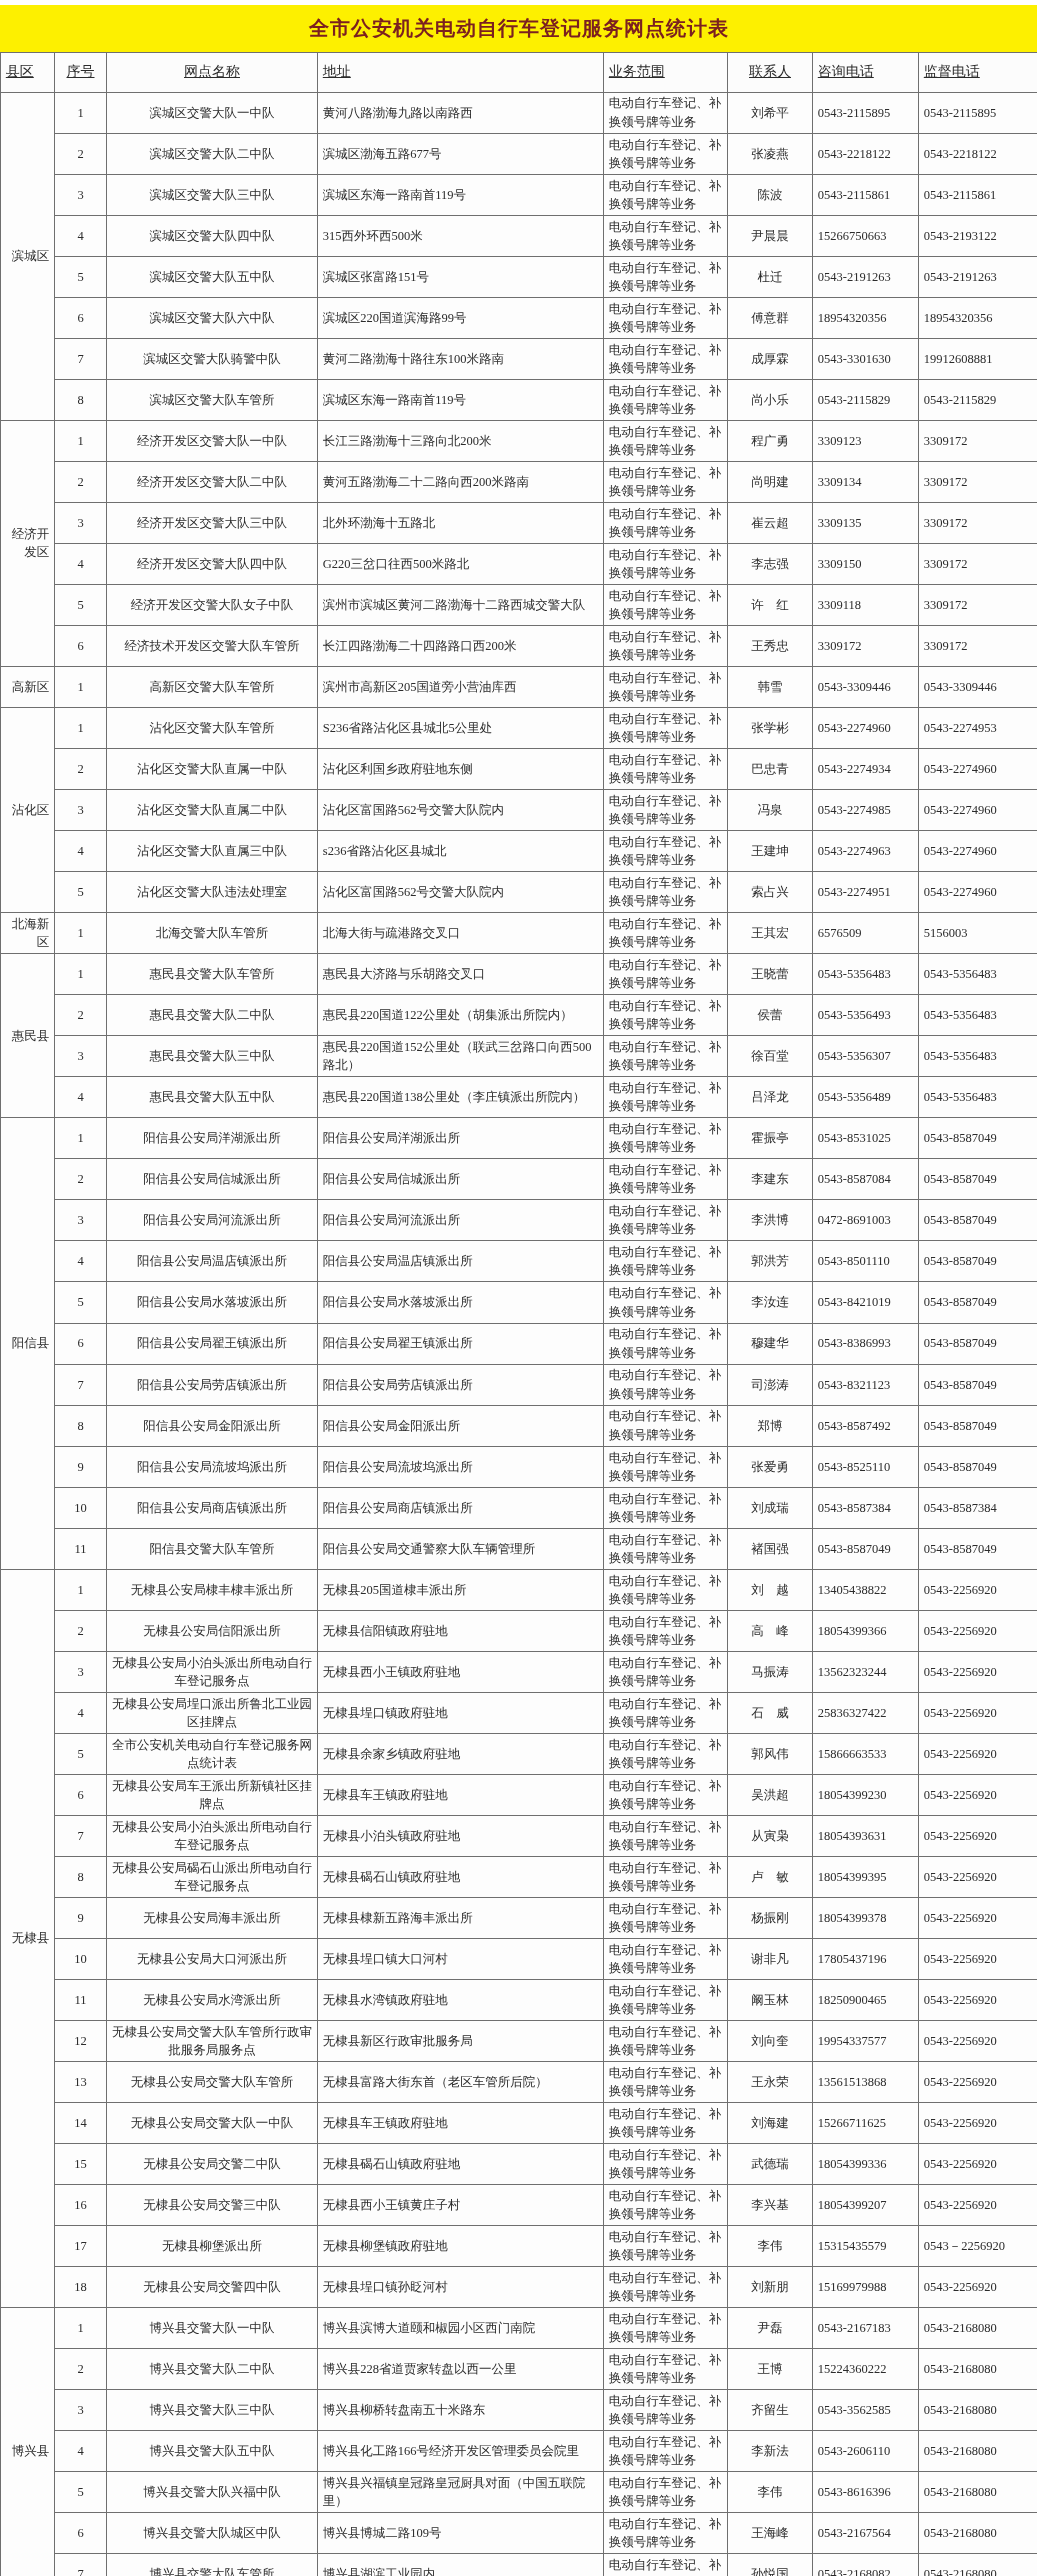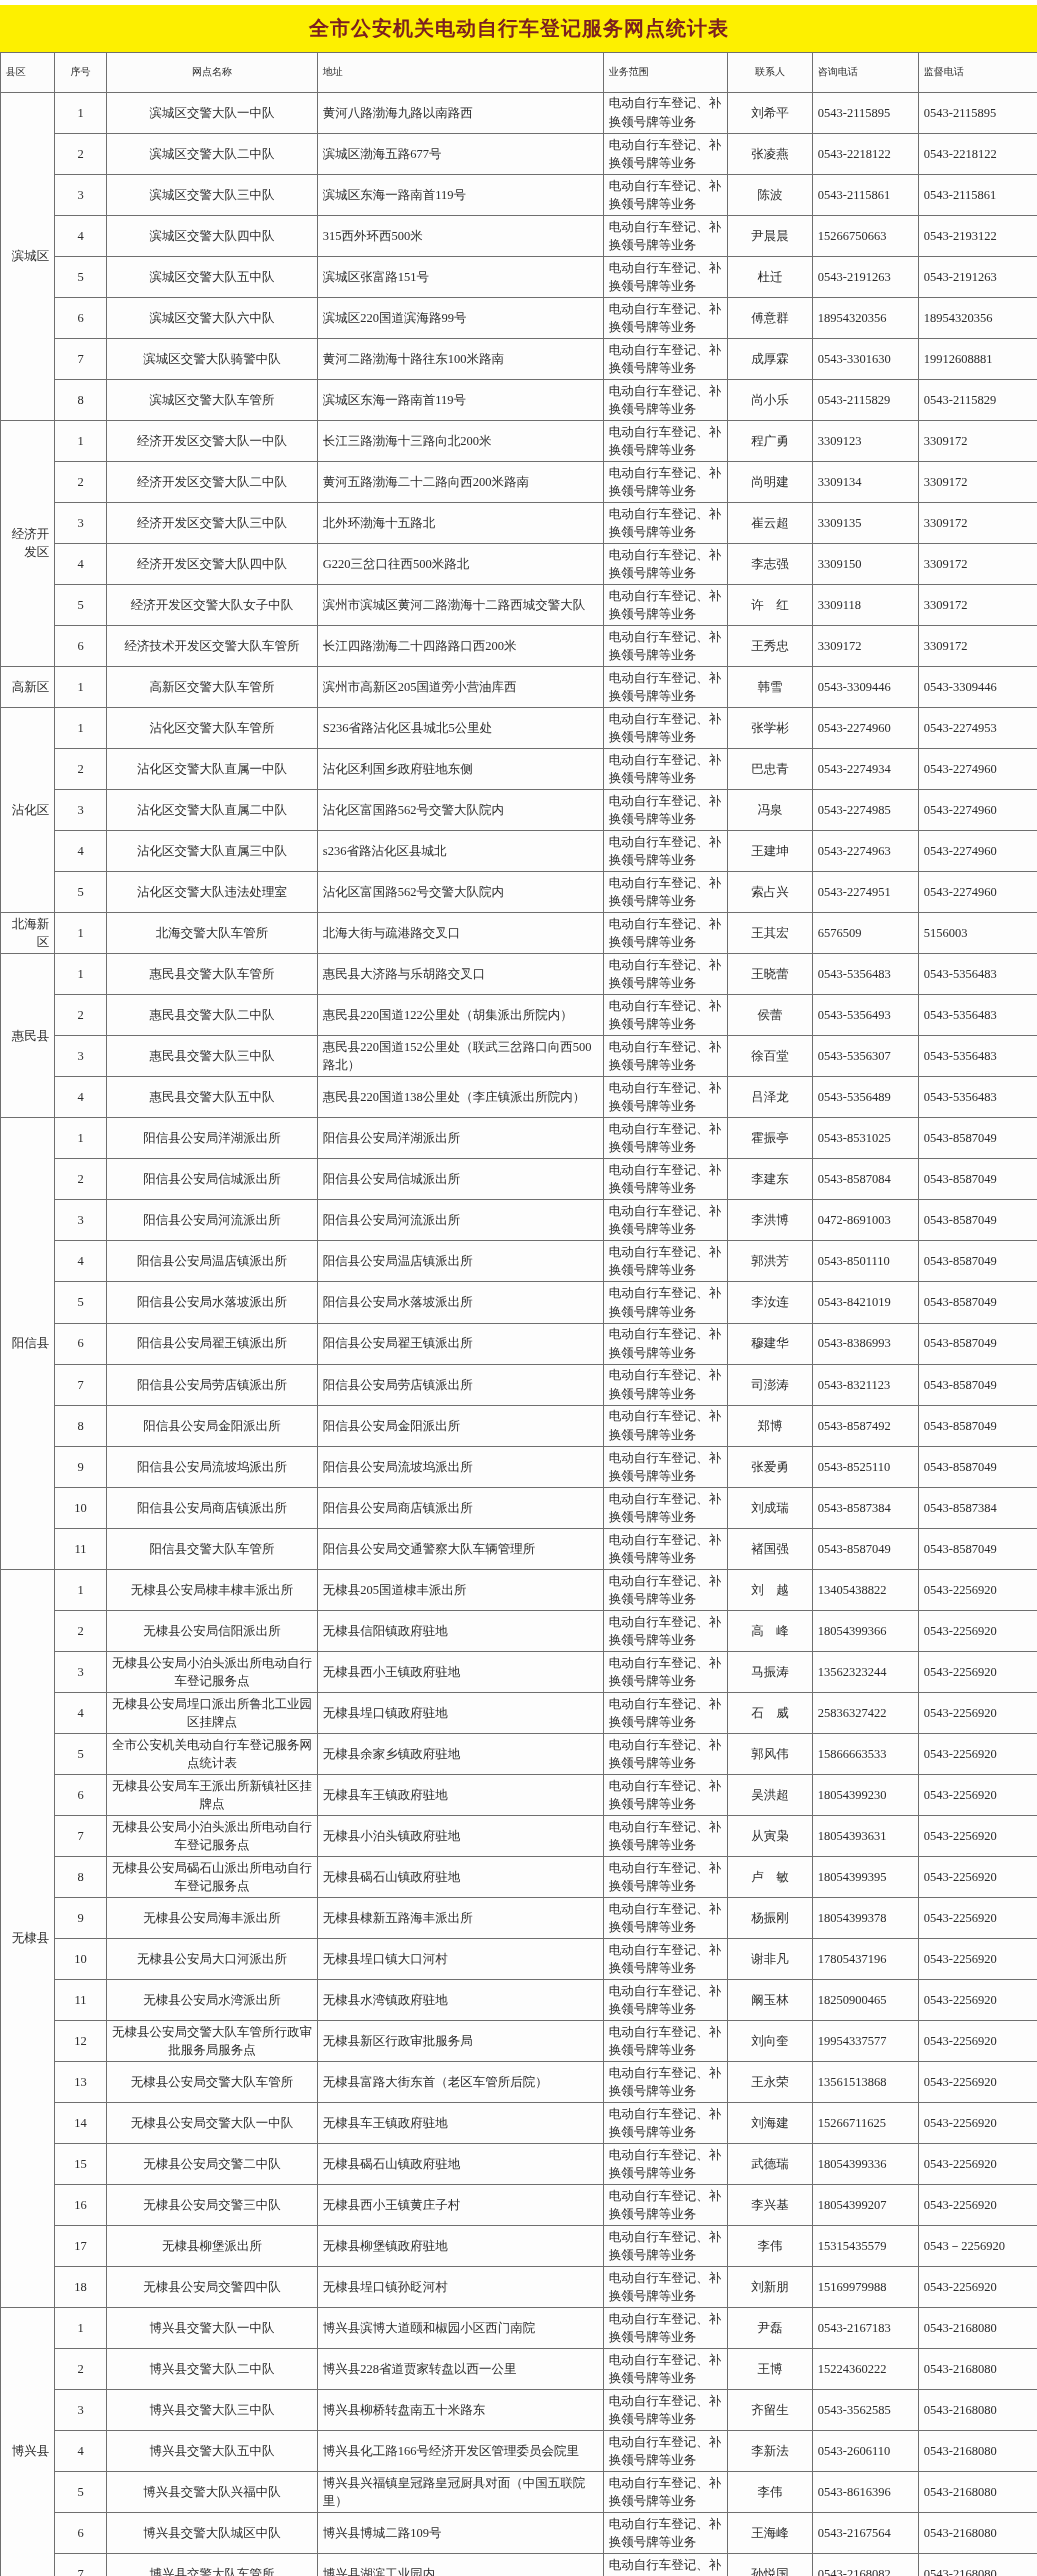--- a/index.html
+++ b/index.html
@@ -2,21 +2,21 @@
 <html><head>
 <meta charset="utf-8">
 <style>
   html,body{margin:0;padding:0;background:#ffffff;}
   body{width:1038px;min-height:2576px;position:relative;font-family:"Liberation Serif","DejaVu Serif",serif;color:#2b2b2b;}
   .top-strip{height:4.8px;background:#ffffff;}
   .title-banner{height:47px;background:#fdf000;display:flex;align-items:center;justify-content:center;}
   .title-banner .title{font-family:"Liberation Sans","DejaVu Sans",sans-serif;font-weight:bold;font-size:20px;color:#7b2020;letter-spacing:1px;}
   table.main{border-collapse:collapse;width:1038px;table-layout:fixed;background:#fdfdfd;}
   table.main th,table.main td{border:1px solid #6f6f6f;padding:1.9px 4.8px;font-size:12.5px;line-height:1.45;overflow:hidden;word-break:break-all;}
-  table.main th{height:35px;font-weight:normal;font-size:10px;vertical-align:middle;background:#fcfcfc;}
+  table.main th{height:35px;font-weight:normal;font-size:14px;vertical-align:middle;background:#fcfcfc;text-decoration:underline;}
   table.main tr{height:35px;}
   table.main td{vertical-align:middle;}
   .group-start td{border-top:1.9px solid #5a5a5a;}
   .col-district{text-align:right;padding:1.9px 2.9px;}
   .al{text-align:left;} .ac{text-align:center;}
   .phone{font-size:13.5px;}
   .scope{font-size:12px;line-height:1.5;}
 </style>
 </head>
 <body>

